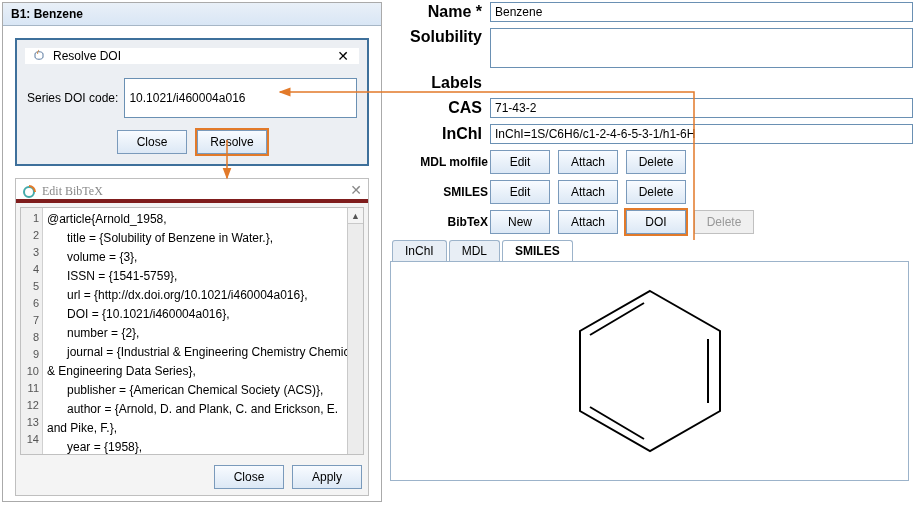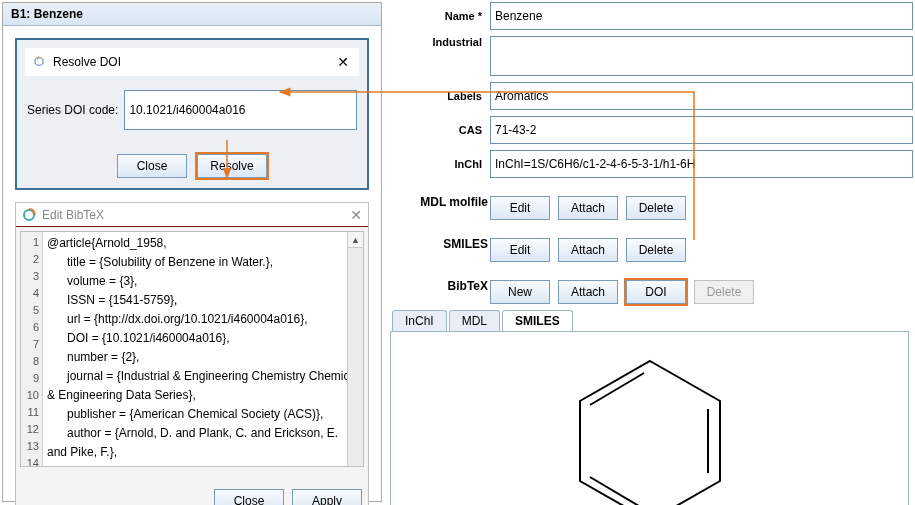--- a/index.html
+++ b/index.html
@@ -33,21 +33,21 @@
   }
   .resolve-dialog {
     margin: 12px;
     border: 2px solid #3e709b;
     background: #eceff3;
     padding-bottom: 10px;
   }
   .resolve-titlebar {
     background: #fff;
     margin: 8px 8px 4px 8px;
-    height: 28px;
+    height: 16px;
     display: flex;
     align-items: center;
     padding: 0 6px;
     position: relative;
   }
   .java-cup {
     width: 16px; height: 16px; margin-right: 6px;
     display: inline-flex; align-items:center;
   }
   .resolve-titlebar .titletext { flex: 1; font-size: 12px; }
@@ -66,40 +66,40 @@
     display:flex; justify-content:center; gap:10px; margin-top:12px;
   }
   .btn {
     background: linear-gradient(#f8fbff,#dce8f5);
     border: 1px solid #7a9abb;
     height: 24px;
     min-width: 70px;
     font-size: 12px;
     cursor: default;
     padding: 0 10px;
-    margin-top: 12px;
   }
   .btn.highlight {
     outline: 2px solid #e27a2a;
   }
   
   .bibtex-win {
     margin: 8px 12px 8px 12px;
     border: 1px solid #bfbfbf;
     background: #f4f4f4;
     height: 318px;
     display:flex;
     flex-direction:column;
   }
   .bibtex-titlebar {
     background:#fff;
-    border-bottom:1px solid #7f1d1d;
+    border-bottom:4px solid #7f1d1d;
     height:24px;
-    display:flex; align-items:center; padding:0 6px;
+    display:flex; align-items:flex-end; padding:0 6px;
     color:#888;
+    font-family:Liberation Serif, serif;
   }
   .bibtex-titlebar .ring { width:14px;height:14px;margin-right:6px;}
   .bibtex-titlebar .bx { margin-left:auto; font-size:14px; color:#888;}
   .editor-wrap{
     flex:1; display:flex; overflow:hidden; background:#fff; border:1px solid #c0c0c0; margin:4px;
     position:relative;
   }
   .gutter{
     width:22px; background:#f0f0f0; border-right:1px solid #d0d0d0;
     font-size:11px; color:#555; text-align:right; padding:2px 3px 0 0;
@@ -125,24 +125,24 @@
     position: absolute;
     left: 390px; top: 2px; right:2px; bottom:2px;
   }
   .form-row {
     display:flex; align-items:center;
     margin-bottom:6px;
   }
   .form-row.top { align-items:flex-start; }
   .form-row .lbl {
     width:100px; text-align:right; padding-right:8px;
-    font-weight:bold; font-size:11px; color:#000;
+    font-weight:bold; font-size:16px; color:#000;
   }
   .form-row input.text, .form-row textarea.text {
-    flex:1; border:1px solid #6a90b3; height:28px;
+    flex:1; border:1px solid #6a90b3; height:20px;
     font-size:12px; padding:2px 4px; background:#fff;
     font-family: Tahoma, Arial, sans-serif;
   }
   .form-row textarea.text { height:40px; resize:none;}
   .action-row {
     display:flex; align-items:center; margin-bottom:6px;
   }
   .action-row .lbl {
     width:100px; text-align:right; padding-right:2px;
     font-weight:bold; font-size:12px;
@@ -248,26 +248,25 @@
     </div>
   </div>
 </div>
 
 <div class="right">
   <div class="form-row">
     <div class="lbl">Name *</div>
     <input class="text" type="text" value="Benzene" style="">
   </div>
   <div class="form-row top">
-    <div class="lbl">Industrial</div>
+    <div class="lbl">Solubility</div>
     <textarea class="text" style=""></textarea>
   </div>
   <div class="form-row">
     <div class="lbl">Labels</div>
-    <input class="text" type="text" value="Aromatics" style="">
   </div>
   <div class="form-row">
     <div class="lbl">CAS</div>
     <input class="text" type="text" value="71-43-2" style="">
   </div>
   <div class="form-row">
     <div class="lbl">InChI</div>
     <input class="text" type="text" value="InChI=1S/C6H6/c1-2-4-6-5-3-1/h1-6H" style="">
   </div>
 

